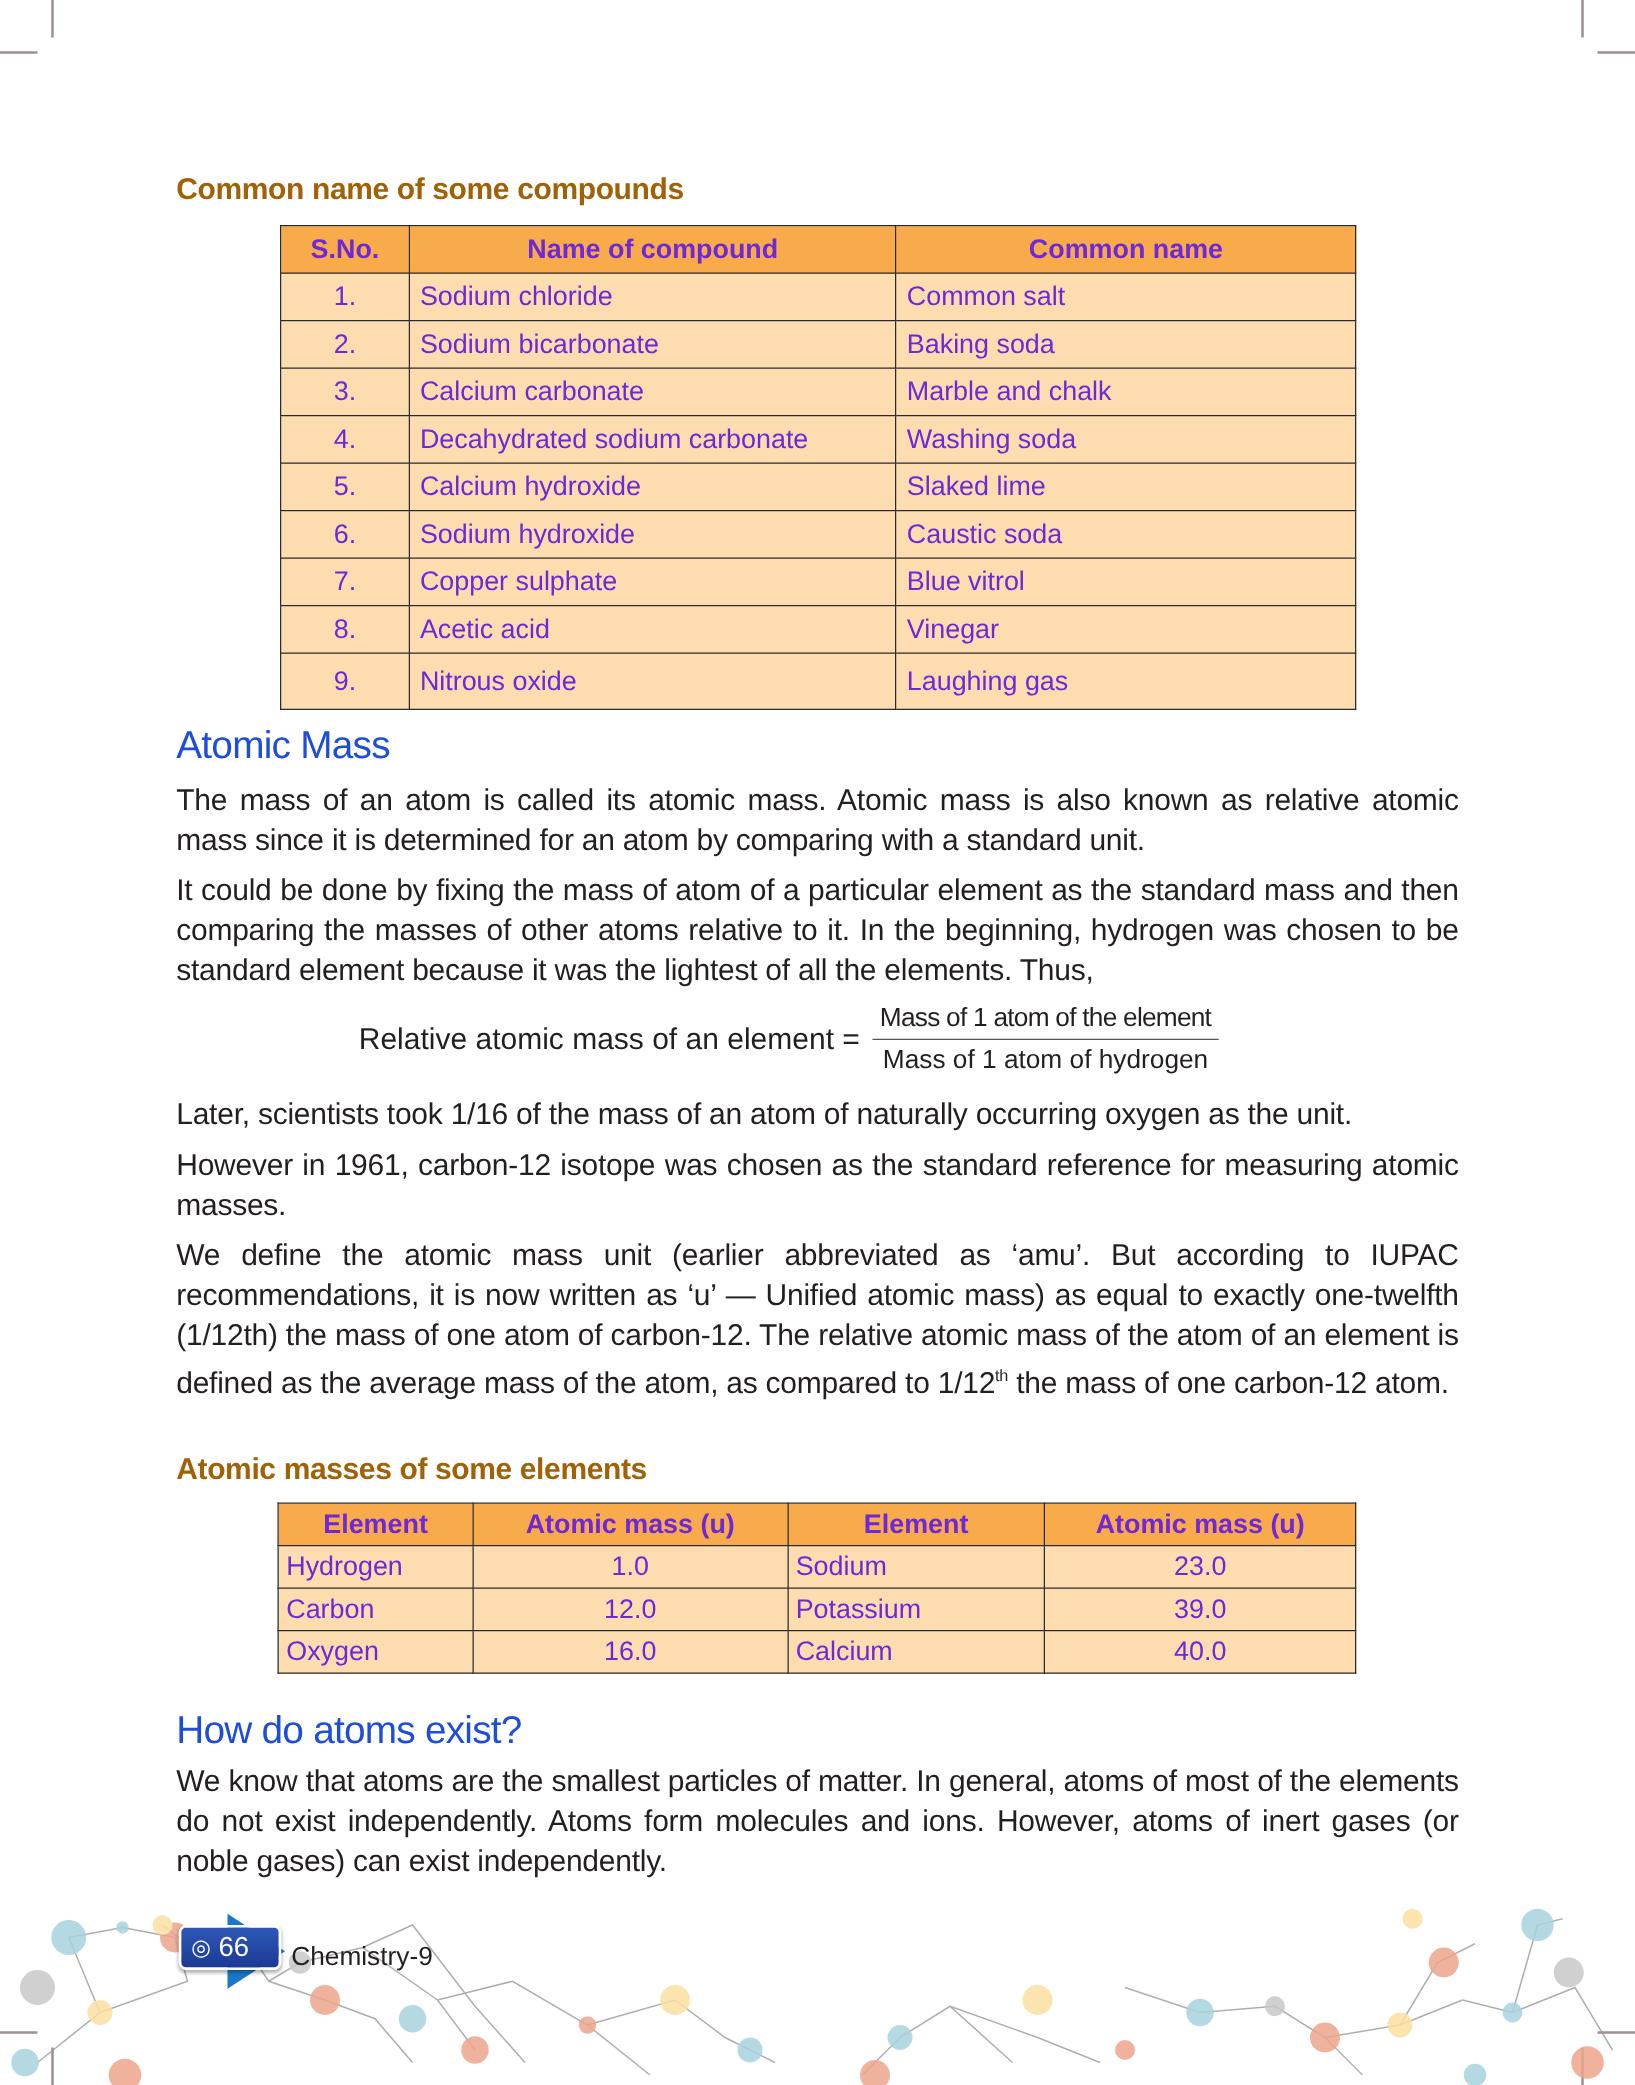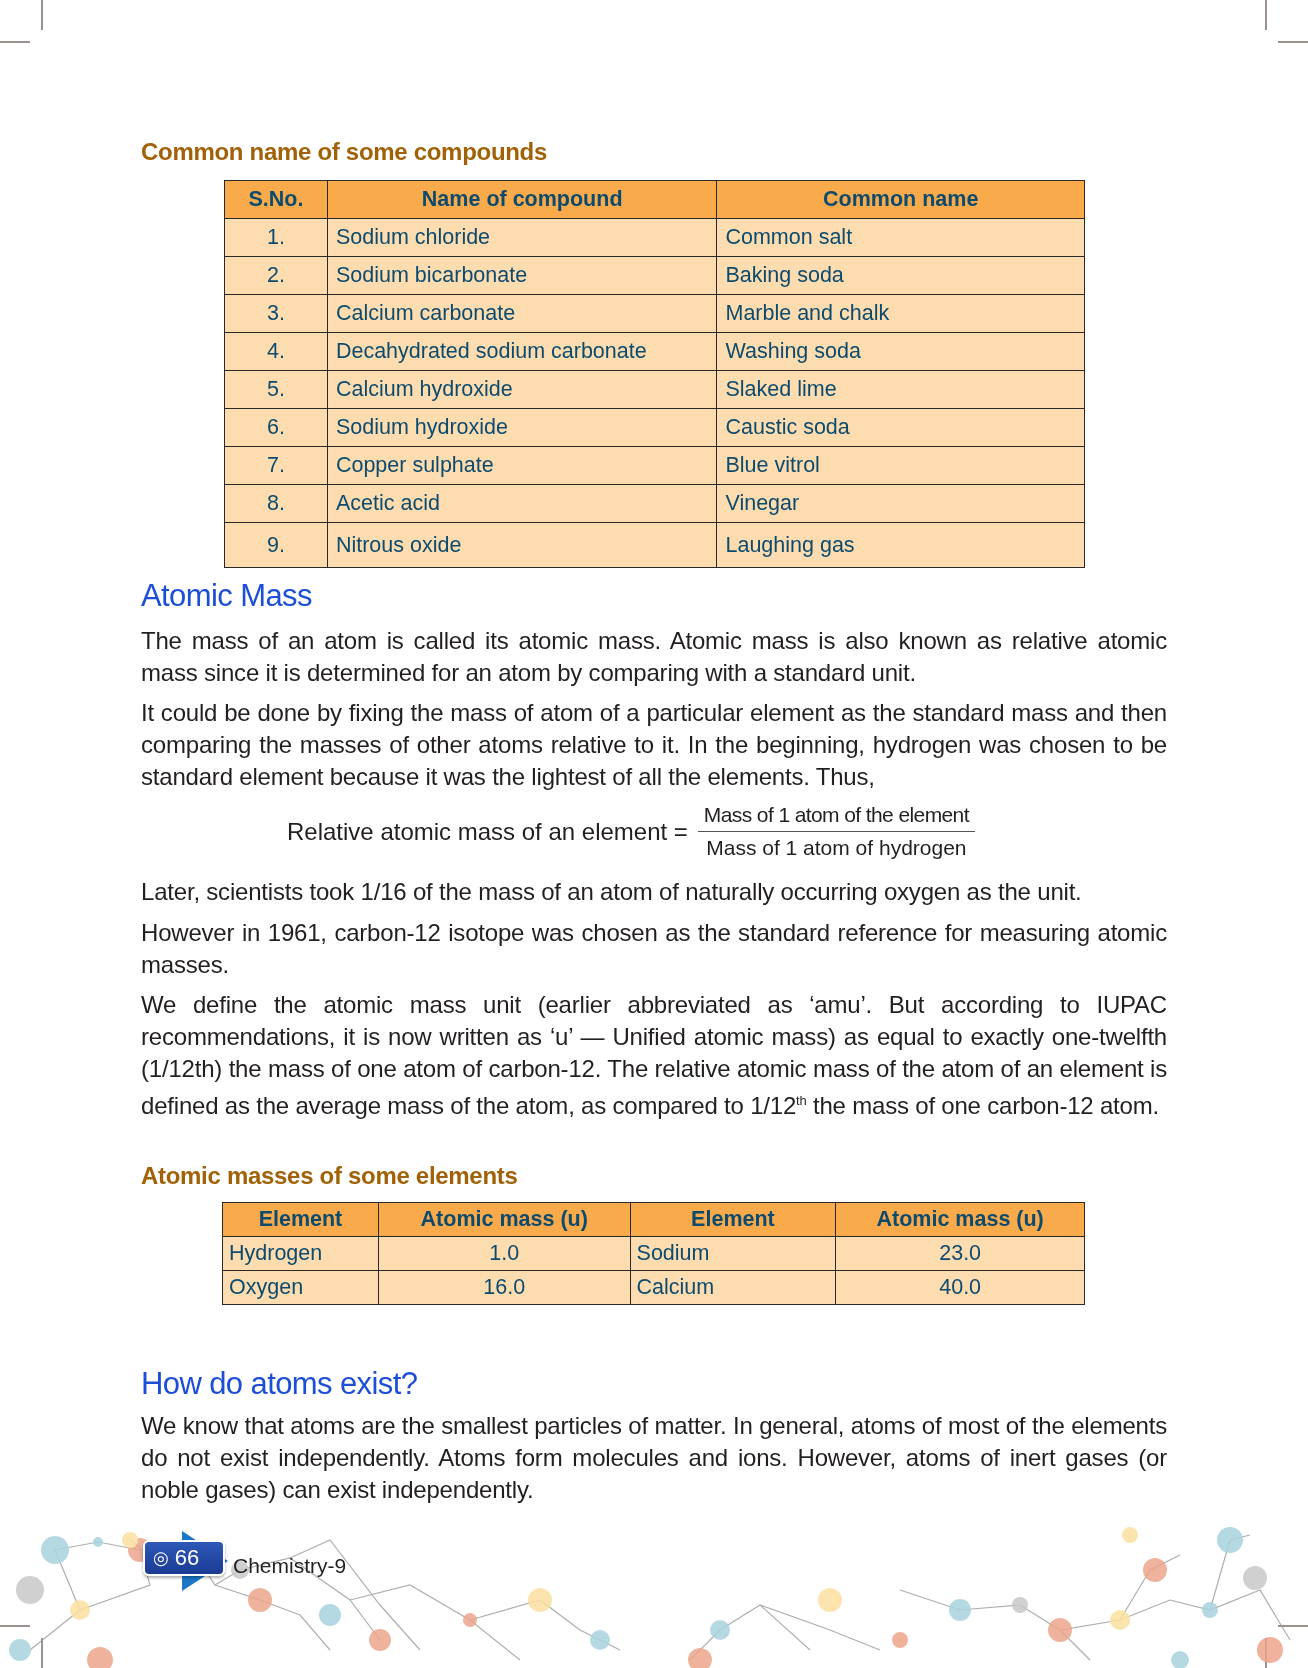--- a/index.html
+++ b/index.html
@@ -5,21 +5,21 @@
   html, body { margin:0; padding:0; background:#ffffff; }
   body { width:1308px; height:1668px; position:relative; overflow:hidden;
          font-family:"Liberation Sans", "DejaVu Sans", sans-serif; color:#231f20; }
   .crop { position:absolute; background:#9b918e; }
   .abs { position:absolute; }
   .subhead { position:absolute; left:141px; font-weight:bold; font-size:24px; letter-spacing:-0.3px; color:#a16207; }
   .h2 { position:absolute; left:141px; font-size:31px; color:#1d4ed8; letter-spacing:-0.6px; }
   .para { position:absolute; left:141px; width:1026px; font-size:24px; line-height:32px;
           text-align:justify; color:#231f20; letter-spacing:-0.2px; }
   .para p { margin:0; }
-  table.tbl { position:absolute; border-collapse:collapse; font-size:21.5px; color:#0c4a6e; }
+  table.tbl { position:absolute; border-collapse:collapse; font-size:21.5px; color:#6d28d9; }
   table.tbl th { background:#f9aa4b; font-weight:bold; border:1.5px solid #2a2a2a; padding:0; text-align:center; }
   table.tbl td { background:#fddcb0; border:1.5px solid #2a2a2a; padding:0 8px; }
   table.tbl td.c { text-align:center; }
   table.tbl td.vline, table.tbl th.vline { border-left:1.5px solid #8a8a8a; }
   .fraction { position:absolute; left:287px; top:803px; font-size:24px; display:flex; align-items:center; }
   .frac { display:inline-flex; flex-direction:column; align-items:center; margin-left:10px; font-size:21px; }
   .frac .num { border-bottom:1.5px solid #555; padding:0 6px 4px 6px; letter-spacing:-0.6px; }
   .frac .den { padding:4px 6px 0 6px; }
   sup { font-size:13px; }
   .footer-badge { position:absolute; left:143px; top:1540px; width:82px; height:36px;
@@ -147,20 +147,26 @@
       <th class="vline">Element</th>
       <th class="vline">Atomic mass (u)</th>
     </tr>
   </thead>
   <tbody>
     <tr style="height:34px;">
       <td style="padding-left:6px;">Hydrogen</td>
       <td class="c vline">1.0</td>
       <td class="vline" style="padding-left:6px;">Sodium</td>
       <td class="c vline">23.0</td>
+    </tr>
+    <tr style="height:34px;">
+      <td style="padding-left:6px;">Carbon</td>
+      <td class="c vline">12.0</td>
+      <td class="vline" style="padding-left:6px;">Potassium</td>
+      <td class="c vline">39.0</td>
     </tr>
     <tr style="height:34px;">
       <td style="padding-left:6px;">Oxygen</td>
       <td class="c vline">16.0</td>
       <td class="vline" style="padding-left:6px;">Calcium</td>
       <td class="c vline">40.0</td>
     </tr>
   </tbody>
 </table>
 

